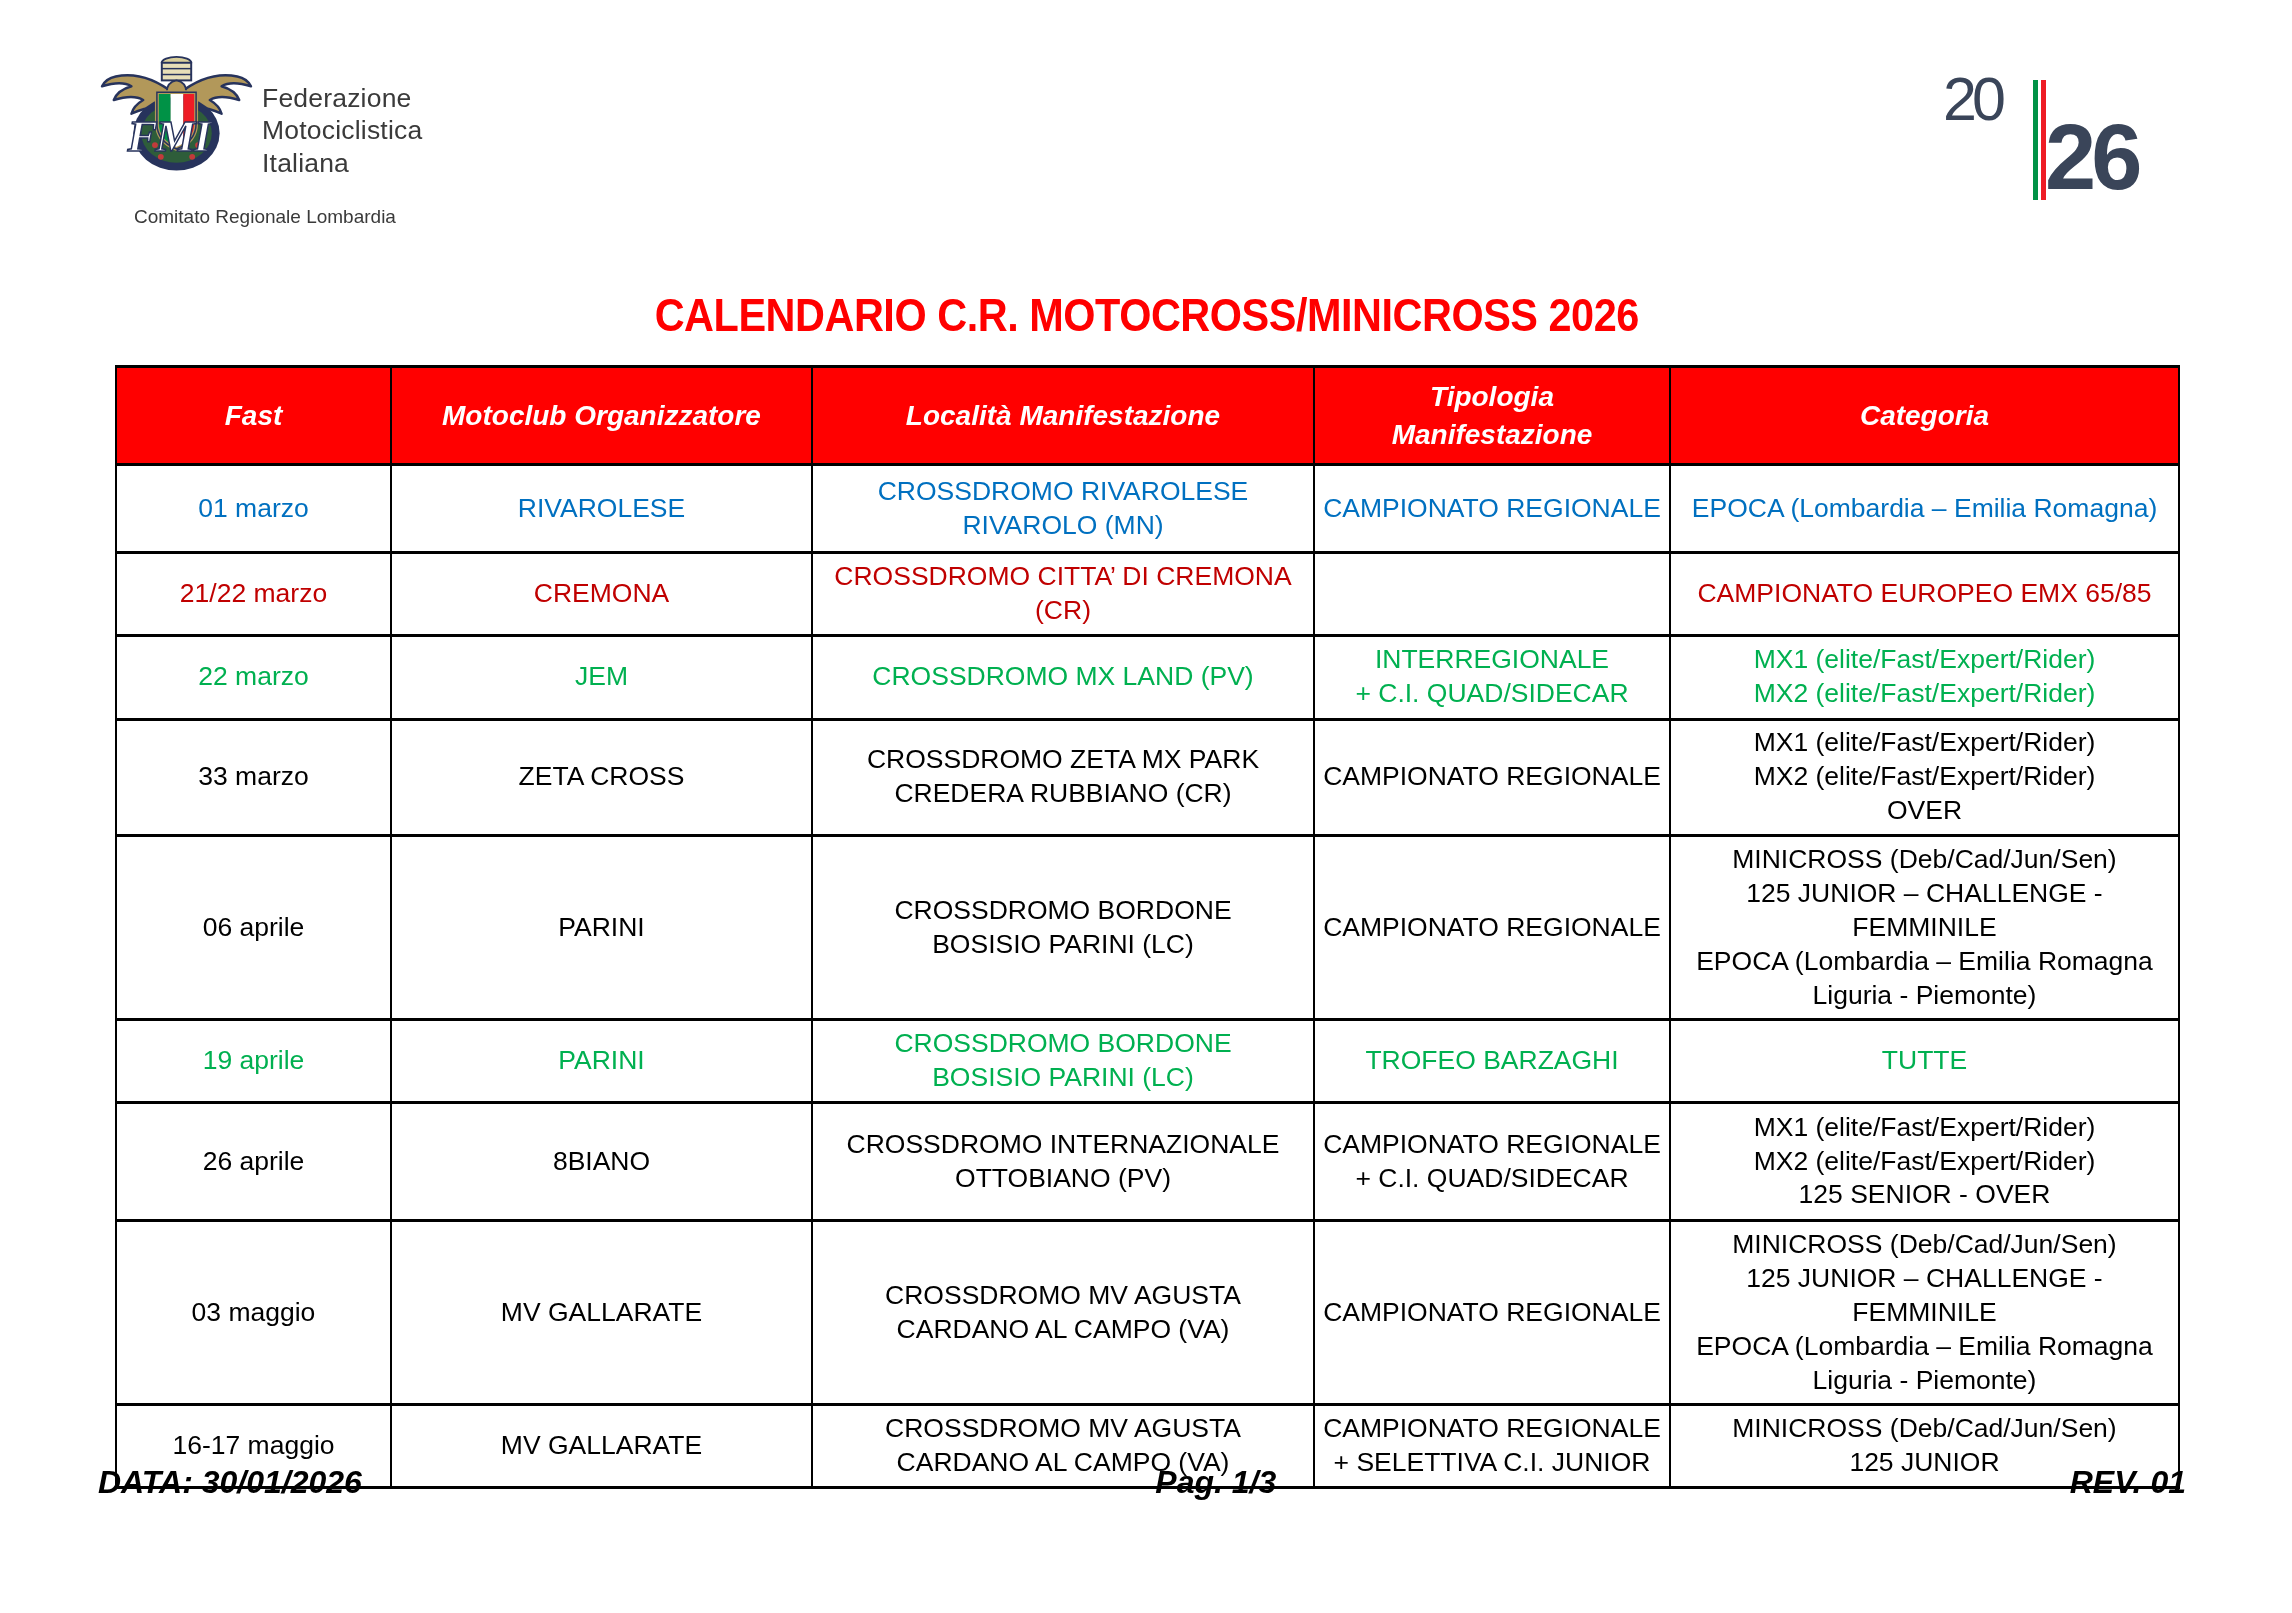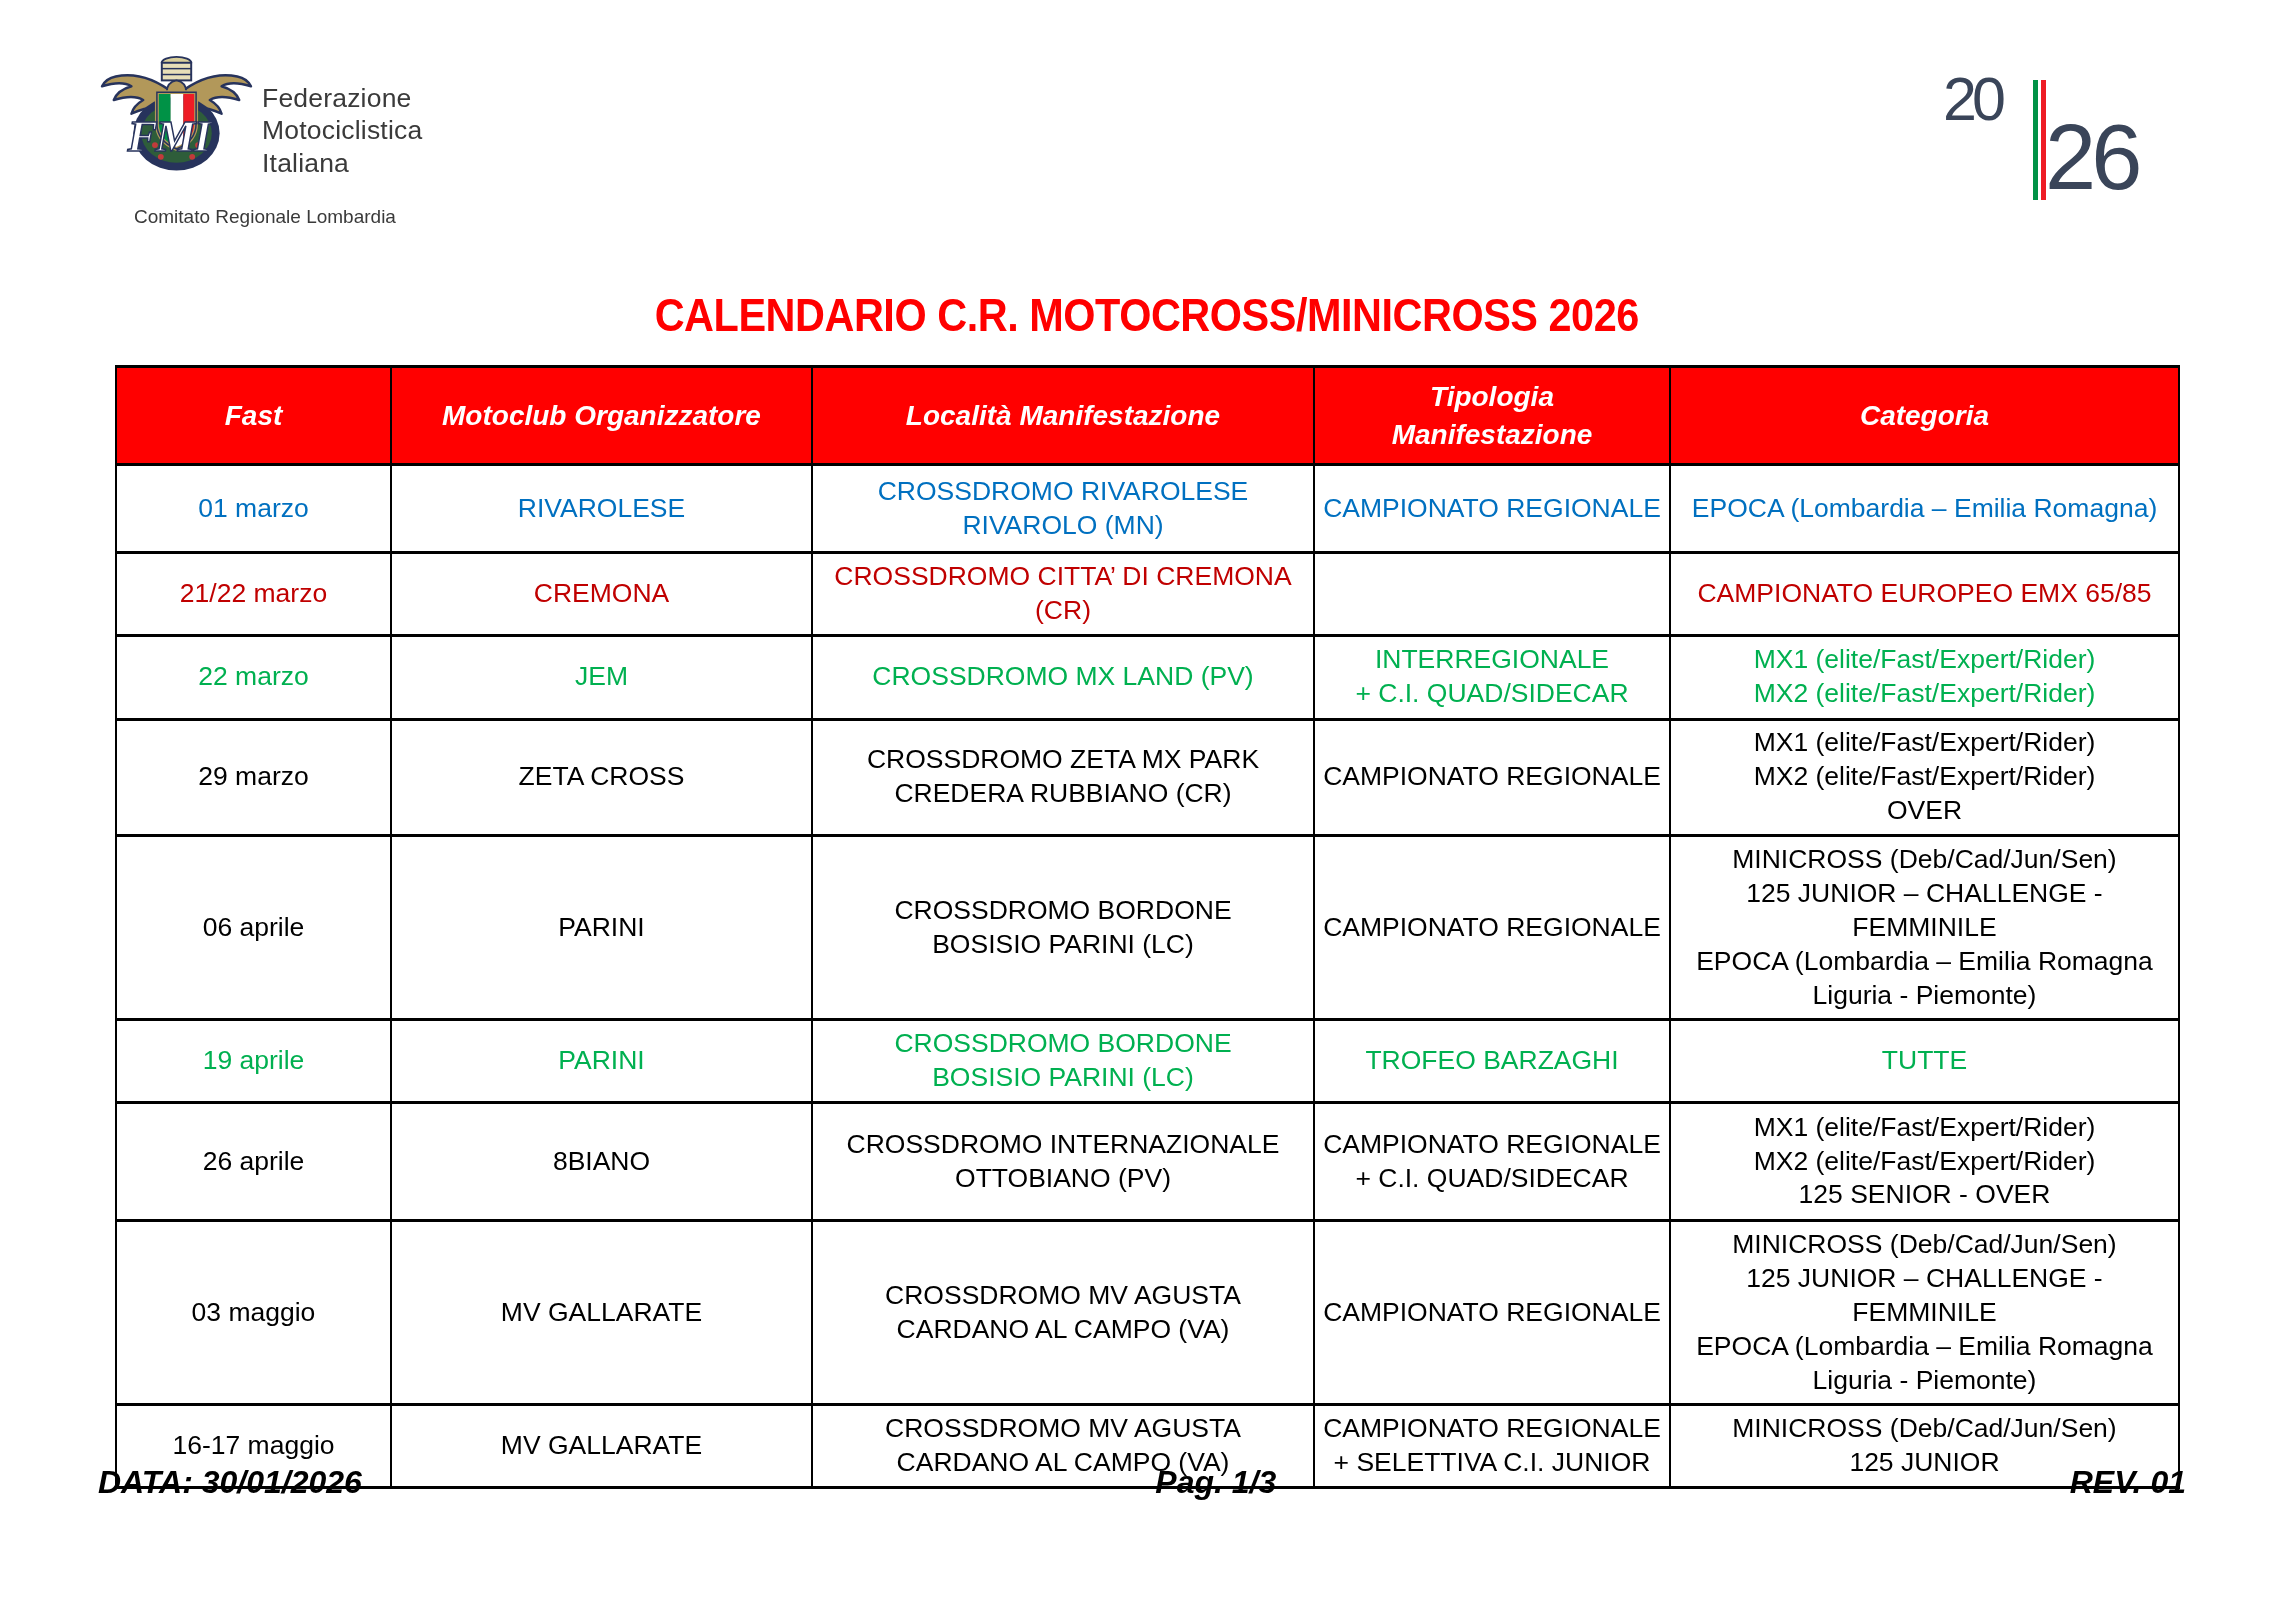--- a/index.html
+++ b/index.html
@@ -21,21 +21,21 @@
     font-size:26.5px; line-height:1.22; color:#3a3a3a; letter-spacing:0.2px;
   }
   .fmi-committee {
     position:absolute; left:41px; top:155px;
     font-size:19px; color:#3a3a3a;
   }
 
   
   .year-logo { position:absolute; left:1943px; top:76px; width:225px; height:137px; color:var(--c-navy,#3a4559); }
   .year-left  { position:absolute; left:0;   top:0;    font-size:61px; line-height:0.78; font-weight:400; letter-spacing:-4.9px; }
-  .year-right { position:absolute; left:102px; top:46px; font-size:92px; line-height:0.78; font-weight:400; letter-spacing:-4.9px; }
+  .year-right { position:absolute; left:102px; top:46px; font-size:92px; line-height:0.78; font-weight:700; letter-spacing:-4.9px; }
   .year-bar-green { position:absolute; left:90px; top:3.9px; width:4.9px; height:120px; background:var(--c-flag_green,#009246); }
   .year-bar-red   { position:absolute; left:98px; top:3.9px; width:4.9px; height:120px; background:var(--c-flag_red,#ee1c25); }
 
   
   .title-wrap { position:absolute; left:0; top:288px; width:100%; text-align:center; }
   .title-wrap span {
     display:inline-block;
     font-size:46px; font-weight:bold; color:var(--c-red,#ff0000);
     transform:scaleX(0.90); transform-origin:center;
     letter-spacing:-0.5px; white-space:nowrap;
@@ -157,21 +157,21 @@
           <td>CAMPIONATO EUROPEO EMX 65/85</td>
         </tr>
         <tr style="color: rgb(0, 176, 80); height: 84px;">
           <td>22 marzo</td>
           <td>JEM</td>
           <td>CROSSDROMO MX LAND (PV)</td>
           <td>INTERREGIONALE<br>+ C.I. QUAD/SIDECAR</td>
           <td>MX1 (elite/Fast/Expert/Rider)<br>MX2 (elite/Fast/Expert/Rider)</td>
         </tr>
         <tr style="color: rgb(0, 0, 0); height: 102px;">
-          <td>29 marzo</td>
+          <td>33 marzo</td>
           <td>ZETA CROSS</td>
           <td>CROSSDROMO ZETA MX PARK<br>CREDERA RUBBIANO (CR)</td>
           <td>CAMPIONATO REGIONALE</td>
           <td>MX1 (elite/Fast/Expert/Rider)<br>MX2 (elite/Fast/Expert/Rider)<br>OVER</td>
         </tr>
         <tr style="color: rgb(0, 0, 0); height: 151px;">
           <td>06 aprile</td>
           <td>PARINI</td>
           <td>CROSSDROMO BORDONE<br>BOSISIO PARINI (LC)</td>
           <td>CAMPIONATO REGIONALE</td>

